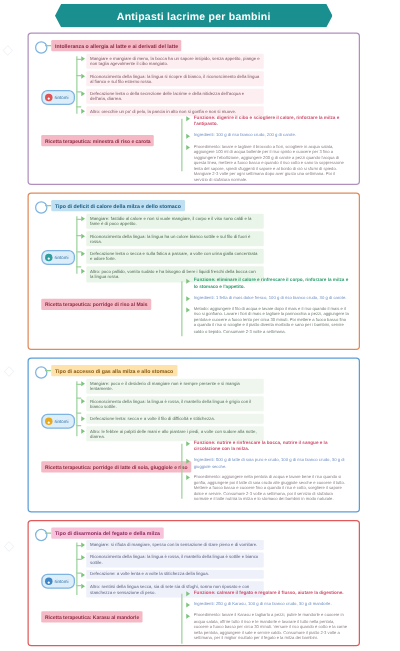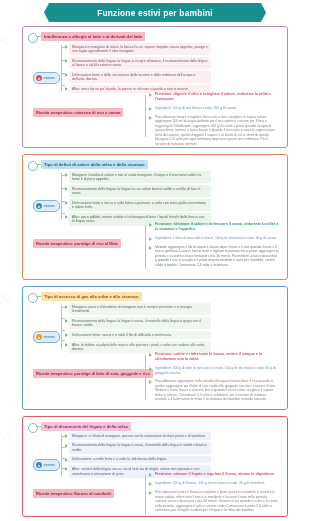--- a/index.html
+++ b/index.html
@@ -115,21 +115,21 @@
 </head>
 <body>
 
 <div class="canvas">
 
   <div class="wm" style="left:2px;top:33px;">◇</div>
   <div class="wm" style="left:3px;top:290px;">◇</div>
   <div class="wm" style="left:3px;top:430px;">◇</div>
 
   <div class="title-wrap">
-    <div class="title-banner">Funzione estivi per bambini</div>
+    <div class="title-banner">Antipasti lacrime per bambini</div>
   </div>
 
   <div class="section sec1">
     <div class="ring r1"></div>
     <div class="ring-stem st1"></div>
     <div class="sec-head h1">Intolleranza o allergia al latte e ai derivati del latte</div>
 
     <div class="sym" style="top:45px;">
       <span class="dot d1">●</span>
       <span>sintomi</span>

